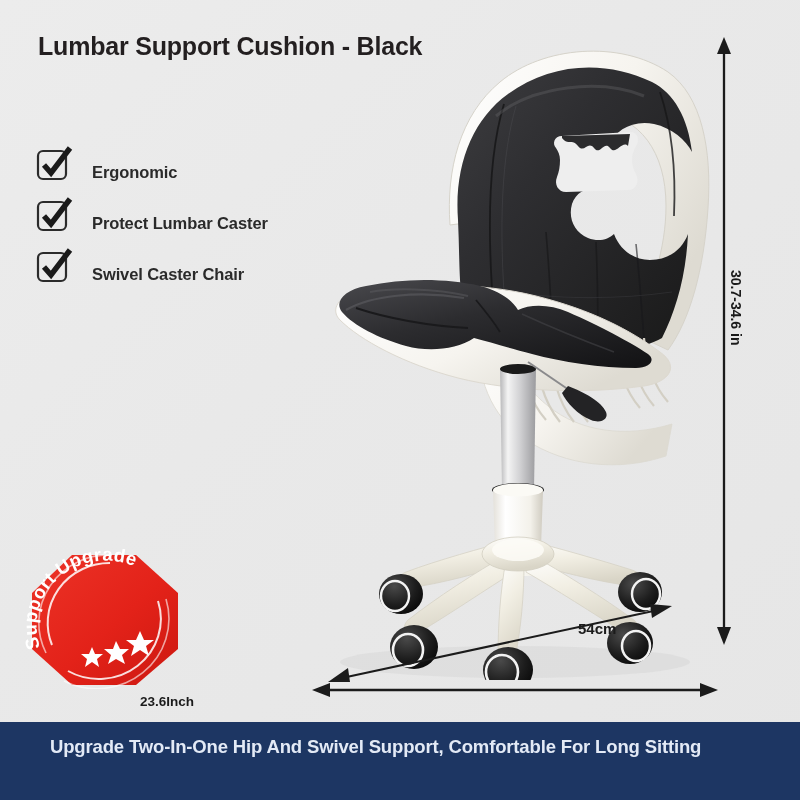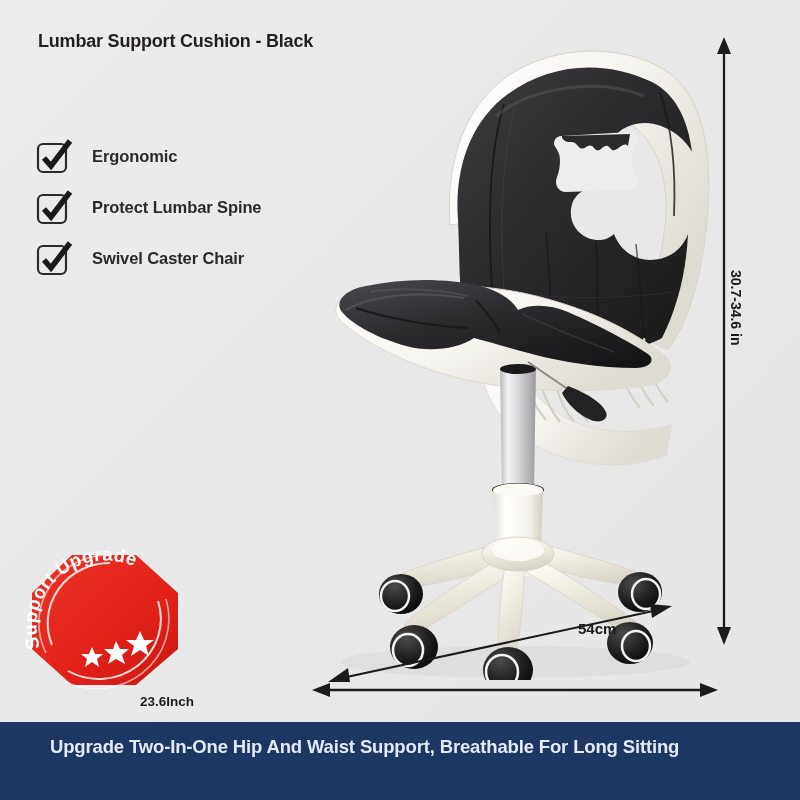--- a/index.html
+++ b/index.html
@@ -18,38 +18,38 @@
     height: 800px;
     background: linear-gradient(135deg, #ececec 0%, #e9e9e9 40%, #e6e6e6 100%);
     overflow: hidden;
   }
   
   #title {
     position: absolute;
     left: 38px;
     top: 30px;
     width: 390px;
-    font-size: 18px;
+    font-size: 25px;
     font-weight: bold;
     line-height: 1.28;
     color: #231f20;
     letter-spacing: -0.2px;
   }
   
   #features {
     position: absolute;
     left: 34px;
     top: 131px;
     width: 340px;
   }
   .feature-row {
     position: relative;
     height: 51px;
     display: flex;
-    align-items: center;
+    align-items: flex-end;
   }
   .check-box {
     position: relative;
     width: 40px;
     height: 36px;
     flex: 0 0 40px;
   }
   .check-box svg { display: block; }
   .feature-label {
     margin-left: 18px;
@@ -154,21 +154,21 @@
     </div>
 
 
     <div class="feature-row">
       <span class="check-box">
         <svg width="40" height="36" viewBox="0 0 40 36">
           <rect x="4" y="5" width="28" height="28" rx="5" ry="5" fill="none" stroke="#2b2b2b" stroke-width="2.2"></rect>
           <path d="M10 19 L17 27 L36 2" fill="none" stroke="#1a1a1a" stroke-width="5.5" stroke-linecap="butt" stroke-linejoin="miter"></path>
         </svg>
       </span>
-      <span class="feature-label">Protect Lumbar Spine</span>
+      <span class="feature-label">Protect Lumbar Caster</span>
     </div>
 
 
     <div class="feature-row">
       <span class="check-box">
         <svg width="40" height="36" viewBox="0 0 40 36">
           <rect x="4" y="5" width="28" height="28" rx="5" ry="5" fill="none" stroke="#2b2b2b" stroke-width="2.2"></rect>
           <path d="M10 19 L17 27 L36 2" fill="none" stroke="#1a1a1a" stroke-width="5.5" stroke-linecap="butt" stroke-linejoin="miter"></path>
         </svg>
       </span>
@@ -414,16 +414,16 @@
         <textPath href="#arcText" startOffset="6%">Support Upgrade</textPath>
       </text>
 
       <polygon points="68,98 71,105 79,105 73,110 75,118 68,113 61,118 63,110 57,105 65,105" fill="#ffffff"></polygon>
       <polygon points="92,92 96,100 105,100 98,106 101,115 92,110 84,115 87,106 80,100 89,100" fill="#ffffff"></polygon>
       <polygon points="116,82 120,91 130,91 122,97 125,107 116,101 107,107 110,97 102,91 112,91" fill="#ffffff"></polygon>
     </svg>
   </div>
 
   <div id="footer">
-    <div id="footer-text">Upgrade Two-In-One Hip And Waist Support, Breathable For Long Sitting</div>
+    <div id="footer-text">Upgrade Two-In-One Hip And Swivel Support, Comfortable For Long Sitting</div>
   </div>
 
 </div>
 
 </body></html>

